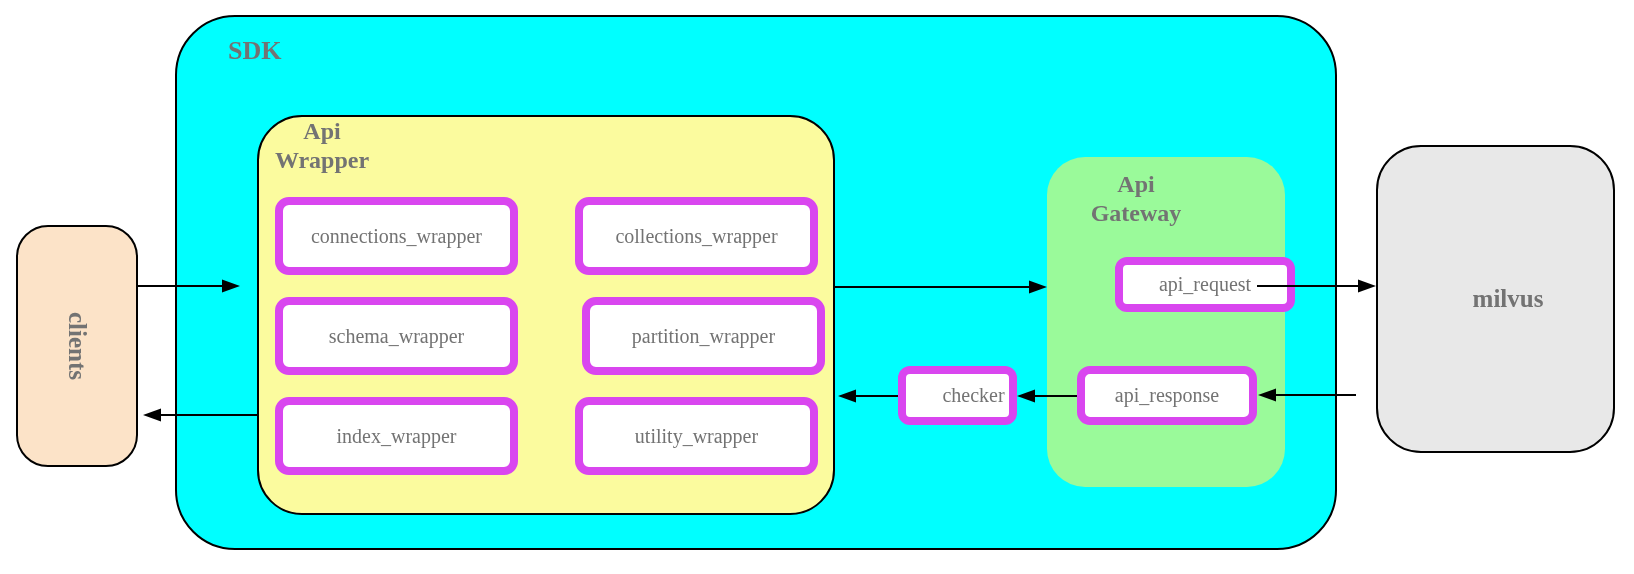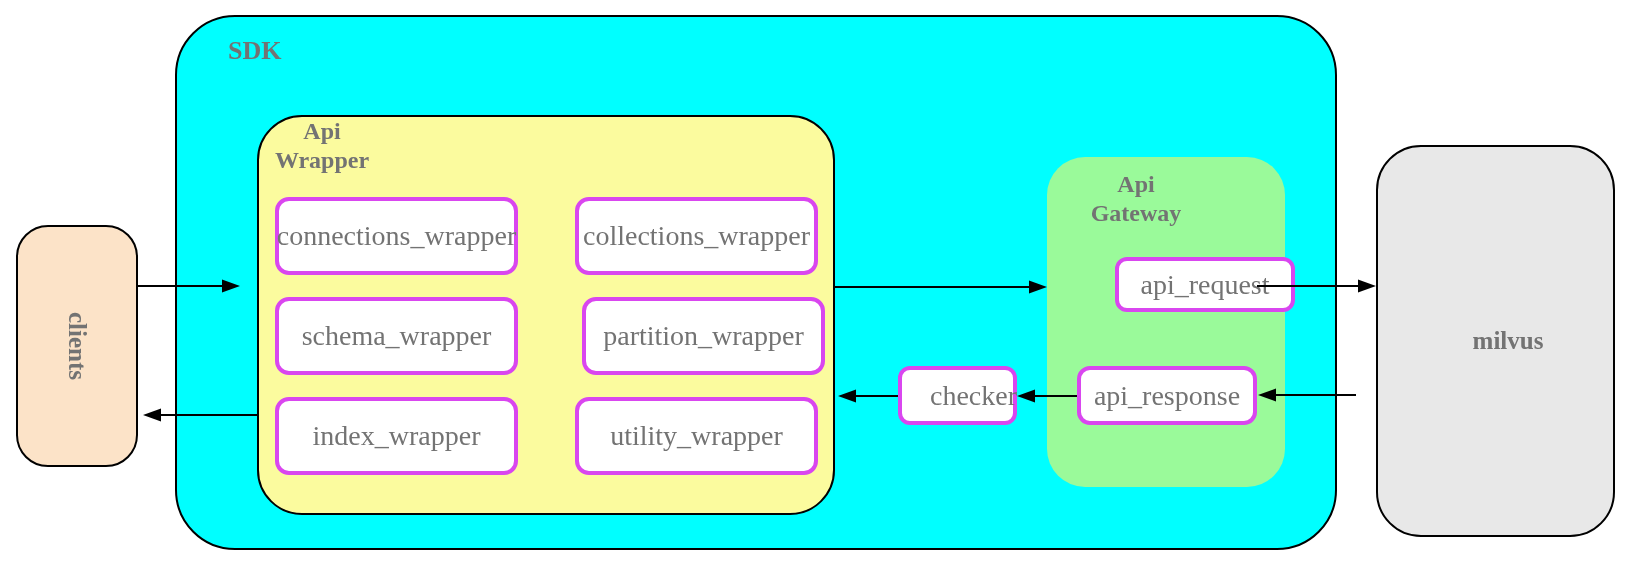--- a/index.html
+++ b/index.html
@@ -11,24 +11,24 @@
   .node {
     position:absolute; box-sizing:border-box;
     display:flex; align-items:center; justify-content:center;
     text-align:center;
   }
   
   .sdk       { left:175px; top:15px;  width:1162px; height:535px; background:#00ffff; border:2px solid #000; border-radius:60px; }
   .apiwrap   { left:257px; top:115px; width:578px;  height:400px; background:#fbfb9e; border:2px solid #000; border-radius:45px; }
   .gateway   { left:1047px; top:157px; width:238px; height:330px; background:#9afa9a; border:none; border-radius:38px; }
   .clients   { left:16px;  top:225px; width:122px;  height:242px; background:#fce3c8; border:2px solid #000; border-radius:32px; font-weight:bold; font-size:25px; }
-  .milvus    { left:1376px; top:145px; width:239px; height:392px; background:#e8e8e8; border:2px solid #000; border-radius:45px; font-weight:bold; font-size:25px;padding-left:25px; }
+  .milvus    { left:1376px; top:145px; width:239px; height:308px; background:#e8e8e8; border:2px solid #000; border-radius:45px; font-weight:bold; font-size:25px;padding-left:25px; }
   .clients .vtext { transform:rotate(90deg); white-space:nowrap; }
   
-  .wbox { background:#ffffff; border:4px solid #d946ef; border-radius:14px; font-size:28px; }
+  .wbox { background:#ffffff; border:8px solid #d946ef; border-radius:14px; font-size:20px; }
   .b-connections { left:275px; top:197px; width:243px; height:78px; }
   .b-collections { left:575px; top:197px; width:243px; height:78px; }
   .b-schema      { left:275px; top:297px; width:243px; height:78px; }
   .b-partition   { left:582px; top:297px; width:243px; height:78px; }
   .b-index       { left:275px; top:397px; width:243px; height:78px; }
   .b-utility     { left:575px; top:397px; width:243px; height:78px; }
   .b-checker     { left:898px;  top:366px; width:119px; height:59px; border-radius:12px;padding-left:32px; }
   .b-request     { left:1077px; top:257px; width:180px; height:55px; border-radius:12px;margin-left:38px; }
   .b-response    { left:1077px; top:366px; width:180px; height:59px; border-radius:13px; }
   

